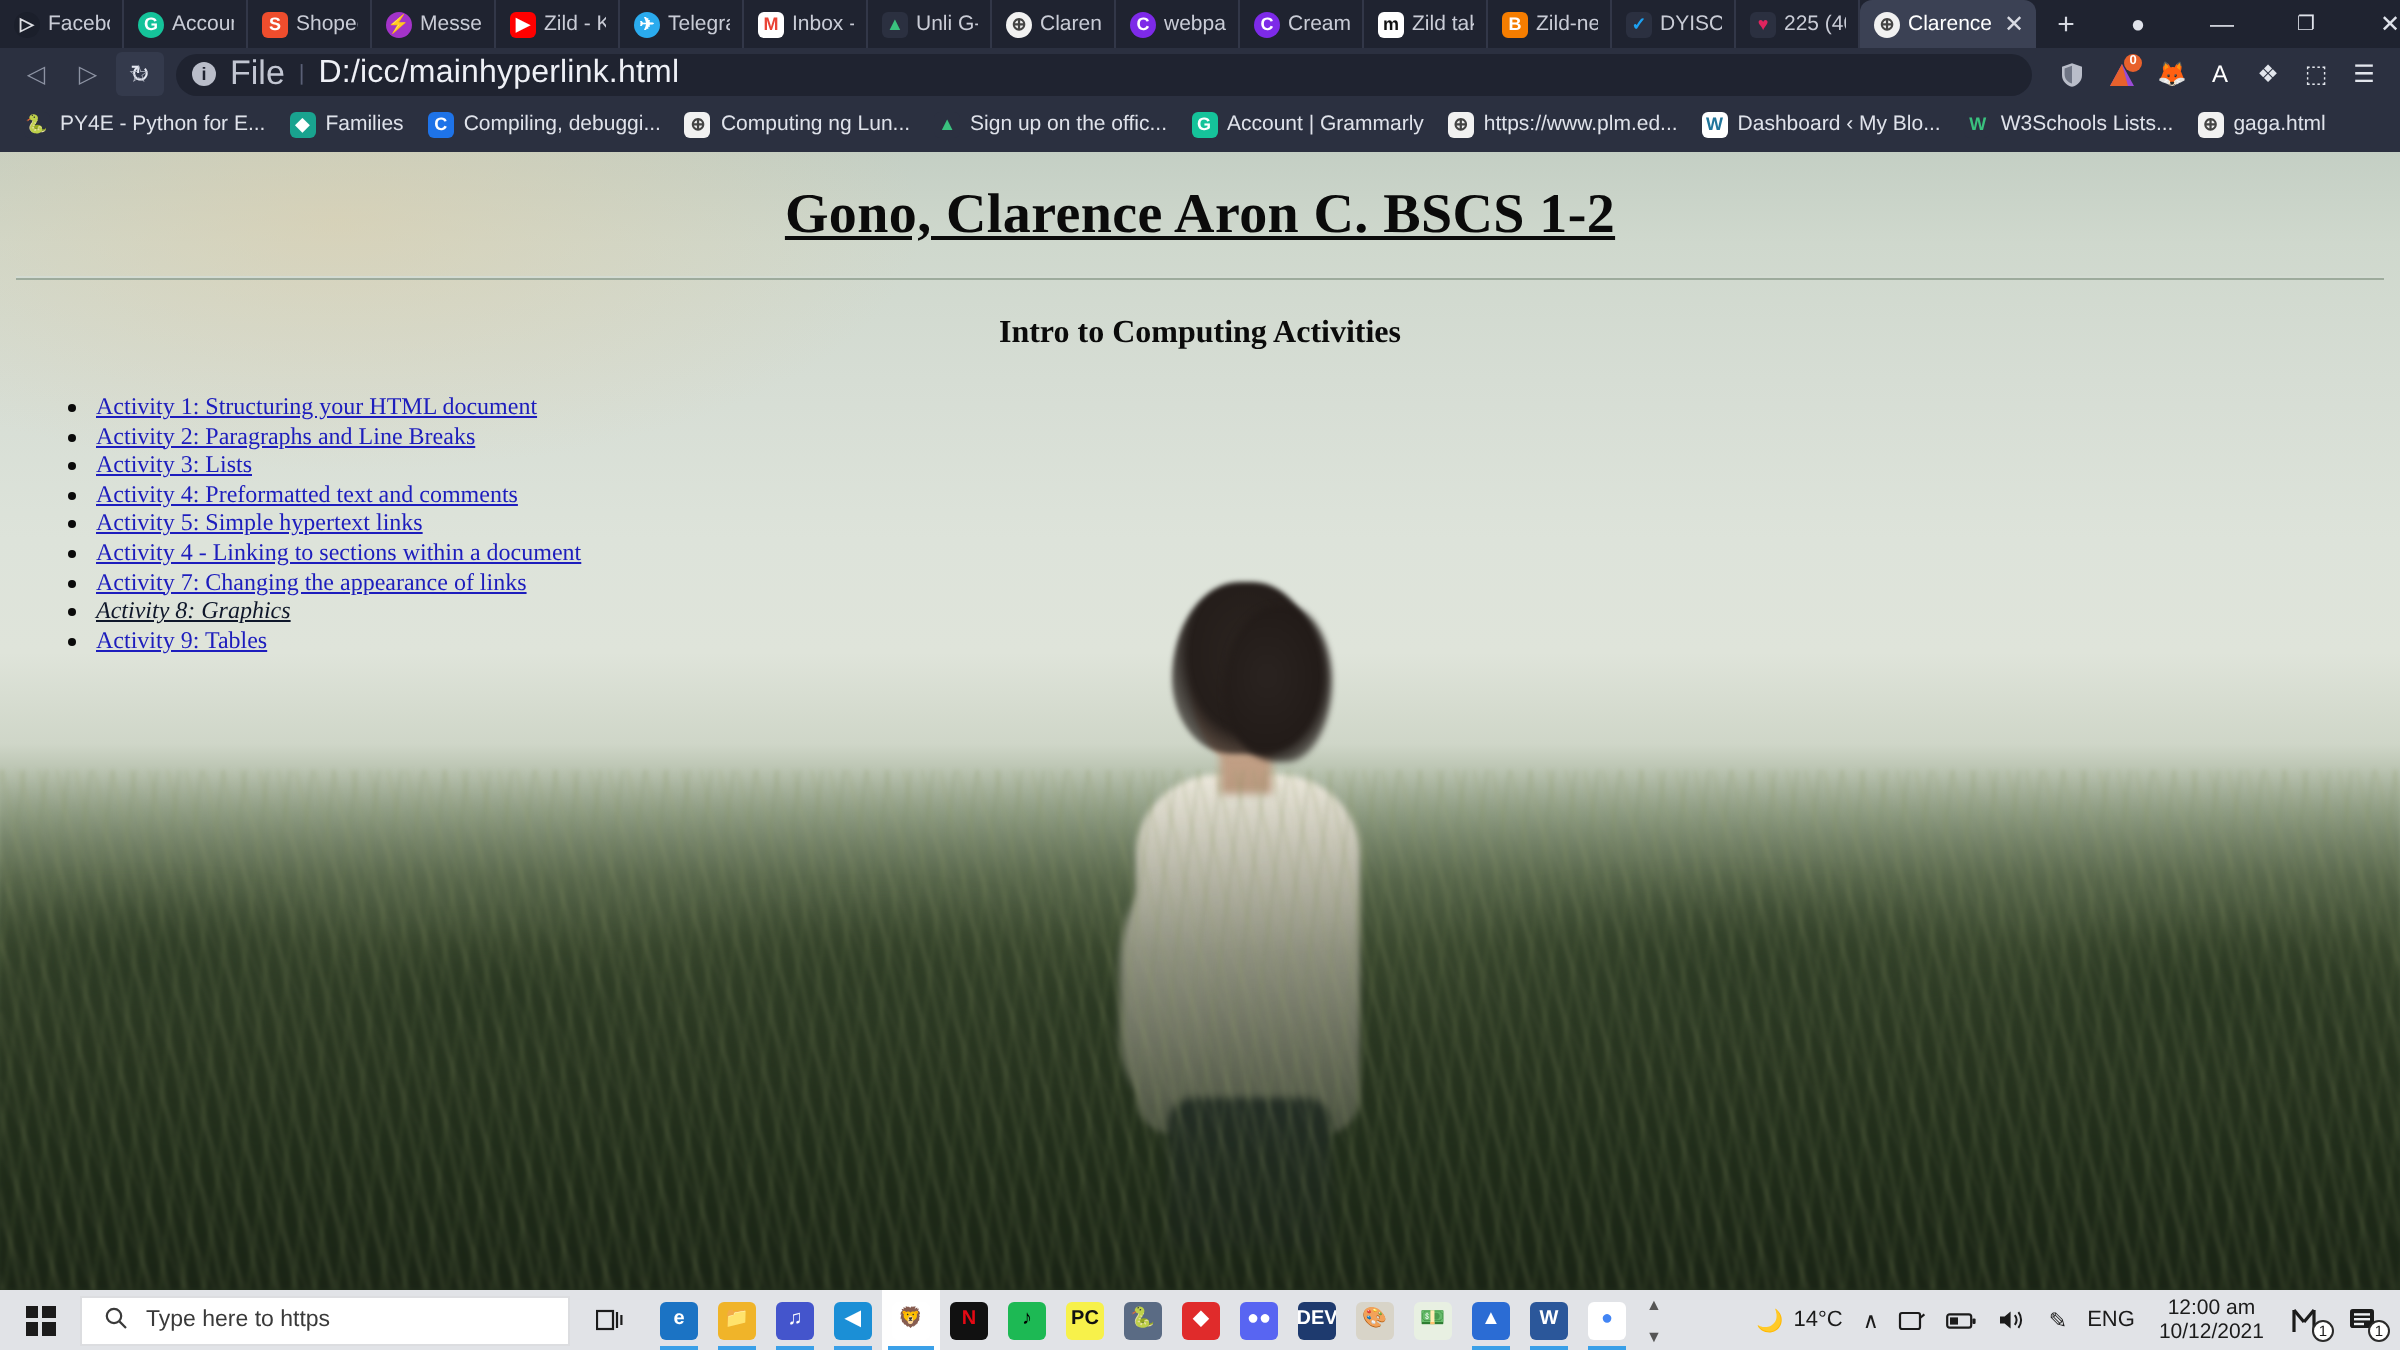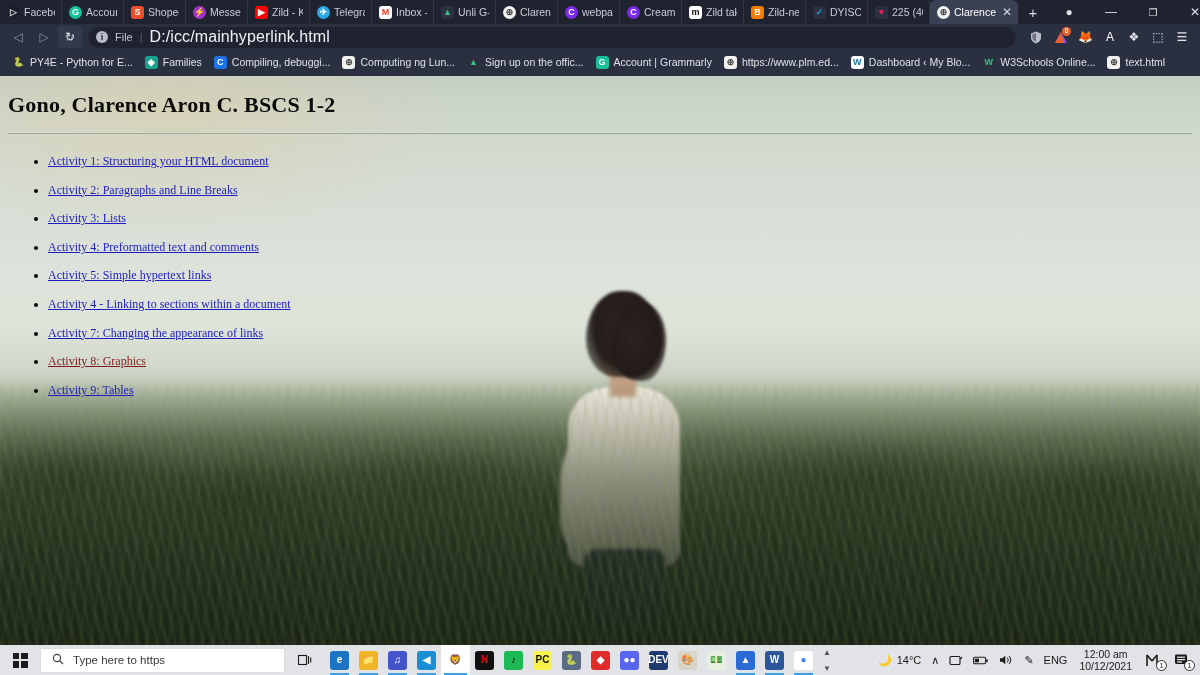--- a/index.html
+++ b/index.html
@@ -151,21 +151,21 @@
     width: 12px; height: 12px;
     border-radius: 50%;
     background: #b9bdc9;
     color: #1f2330;
     font-size: 9px;
     font-weight: bold;
     display: flex; align-items: center; justify-content: center;
     line-height: 1;
     flex: 0 0 auto;
   }
-  .scheme { color: #c2c6d2; font-size: 11px; }
+  .scheme { color: #c2c6d2; font-size: 17px; }
   .divider-v { color: #5a6076; font-size: 11px; }
   .urltext { color: #eef0f6; font-size: 16px; letter-spacing: .1px; }
 
   .tb-right {
     display: flex; align-items: center; gap: 1px;
   }
   .tb-icon {
     width: 24px; height: 22px;
     display: flex; align-items: center; justify-content: center;
     color: #cfd3de;
@@ -329,26 +329,27 @@
     filter: blur(2.2px);
   }
 
   .page-content {
     position: absolute;
     inset: 0;
     padding: 8px 8px 0 8px;
   }
   h1.doc-title {
     font-family: "Liberation Serif", serif;
-    font-size: 22px;
+    font-size: 28px;
     font-weight: bold;
-    text-align: left;
+    text-align: center;
     color: #0b0b0b;
     margin: 8px 0 0 0;
     letter-spacing: .2px;
+    text-decoration: underline;
   }
   hr.doc-rule {
     border: none;
     border-top: 1px solid #d3dbd2;
     border-bottom: 1px solid #9dab9c;
     margin: 14px 0 0 0;
   }
   h3.doc-sub {
     font-family: "Liberation Serif", serif;
     font-size: 16px;
@@ -363,21 +364,21 @@
     list-style: disc;
   }
   ul.link-list li {
     font-family: "Liberation Serif", serif;
     font-size: 12px;
     line-height: 14.6px;
     margin: 0 0 0 0;
     padding: 0;
     color: #0a0a0a;
   }
-  ul.link-list li + li { margin-top: 14px; }
+  ul.link-list li + li { margin-top: 0px; }
   ul.link-list a {
     color: #1d1dbd;
     text-decoration: underline;
     font-family: "Liberation Serif", serif;
   }
 
   
   .taskbar {
     position: absolute;
     left: 0; bottom: 0;
@@ -655,25 +656,25 @@
           <div class="bm">
             <span class="favicon" style="background: rgb(241, 241, 241); color: rgb(68, 68, 68);">⊕</span>
             <span>https://www.plm.ed...</span>
           </div>
           <div class="bm">
             <span class="favicon" style="background: rgb(255, 255, 255); color: rgb(33, 117, 155);">W</span>
             <span>Dashboard ‹ My Blo...</span>
           </div>
           <div class="bm">
             <span class="favicon" style="background: rgb(43, 48, 64); color: rgb(58, 193, 126);">W</span>
-            <span>W3Schools Online...</span>
+            <span>W3Schools Lists...</span>
           </div>
           <div class="bm">
             <span class="favicon" style="background: rgb(241, 241, 241); color: rgb(68, 68, 68);">⊕</span>
-            <span>text.html</span>
+            <span>gaga.html</span>
           </div>
         </div>
     </div>
   </div>
 
   <div class="page">
     <div class="bg-photo">
       <div class="bg-trees"></div>
       <div class="subject">
         <div class="subj-shirt"></div>
@@ -683,29 +684,30 @@
         <div class="subj-face"></div>
         <div class="subj-hair"></div>
         <div class="subj-hair2"></div>
       </div>
       <div class="bg-grass"></div>
     </div>
 
     <div class="page-content">
       <h1 class="doc-title">Gono, Clarence Aron C. BSCS 1-2</h1>
       <hr class="doc-rule">
+      <h3 class="doc-sub">Intro to Computing Activities</h3>
       <ul class="link-list" id="links-host">
           <li><a href="#" style="color: rgb(29, 29, 189);">Activity 1: Structuring your HTML document</a></li>
           <li><a href="#" style="color: rgb(29, 29, 189);">Activity 2: Paragraphs and Line Breaks</a></li>
           <li><a href="#" style="color: rgb(29, 29, 189);">Activity 3: Lists</a></li>
           <li><a href="#" style="color: rgb(29, 29, 189);">Activity 4: Preformatted text and comments</a></li>
           <li><a href="#" style="color: rgb(29, 29, 189);">Activity 5: Simple hypertext links</a></li>
           <li><a href="#" style="color: rgb(29, 29, 189);">Activity 4 - Linking to sections within a document</a></li>
           <li><a href="#" style="color: rgb(29, 29, 189);">Activity 7: Changing the appearance of links</a></li>
-          <li><a href="#" style="color: #7f1d1d;">Activity 8: Graphics</a></li>
+          <li><a href="#" style="color: #0f172a; font-style: italic;">Activity 8: Graphics</a></li>
           <li><a href="#" style="color: rgb(29, 29, 189);">Activity 9: Tables</a></li>
         </ul>
     </div>
   </div>
 
   <div class="taskbar">
     <div class="start-btn">
       <span class="win-logo">
         <i></i>
           <i></i>

